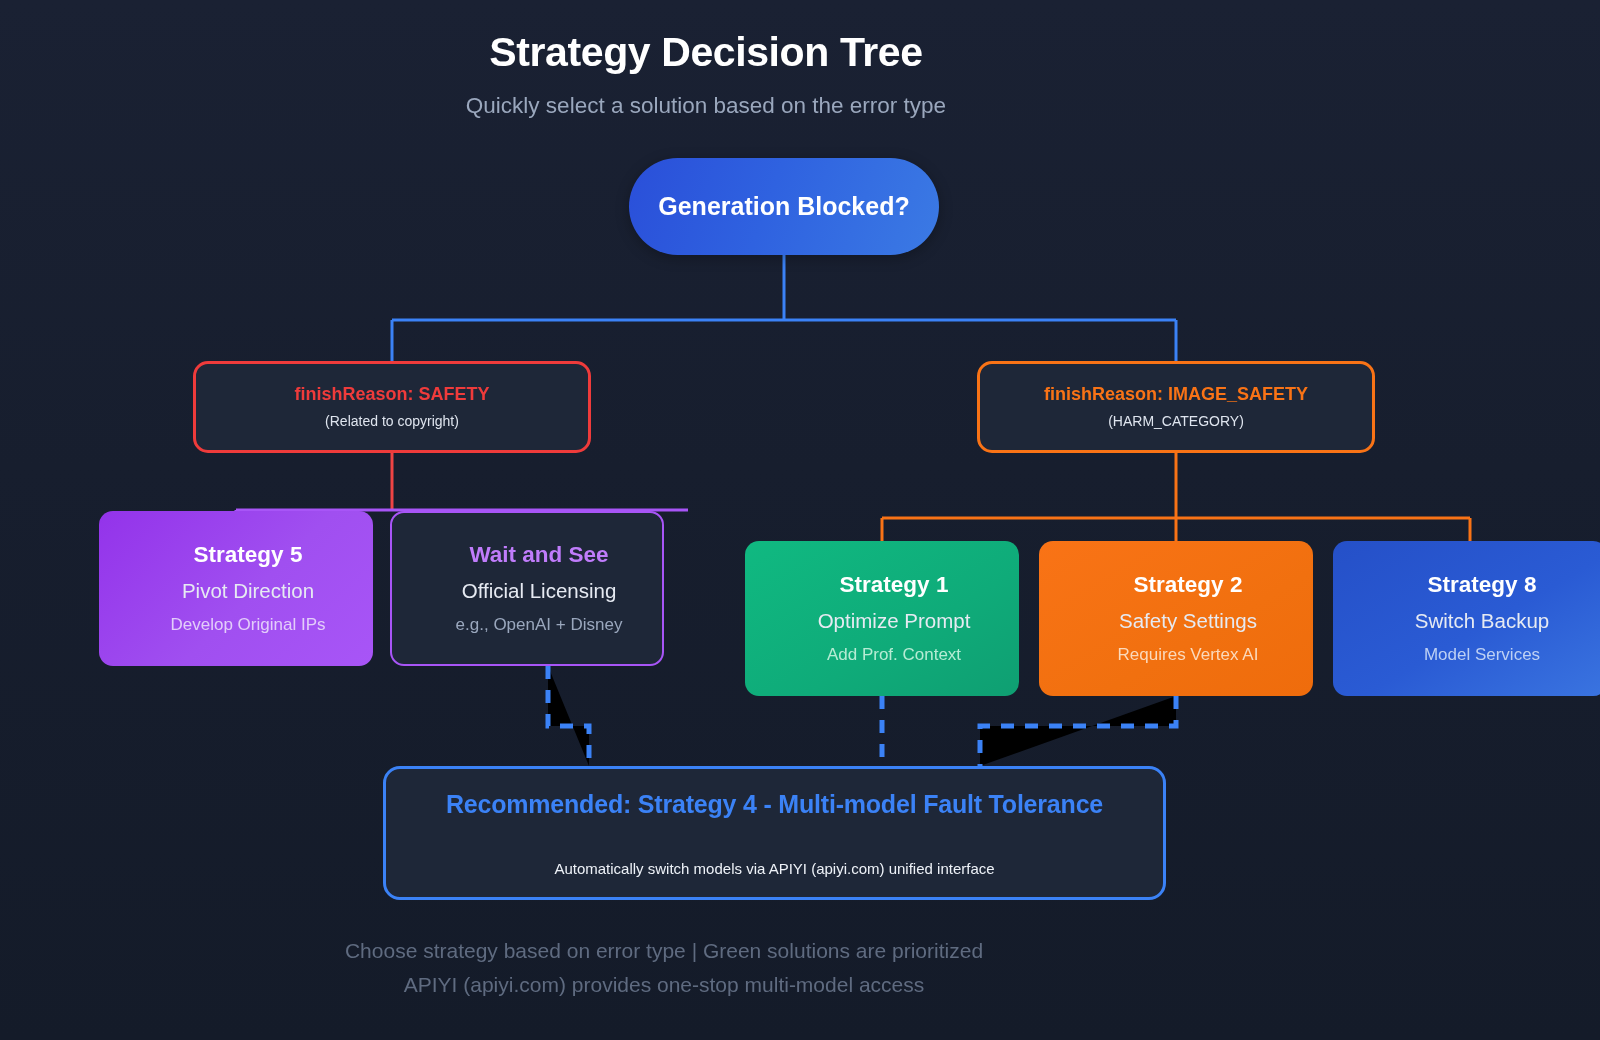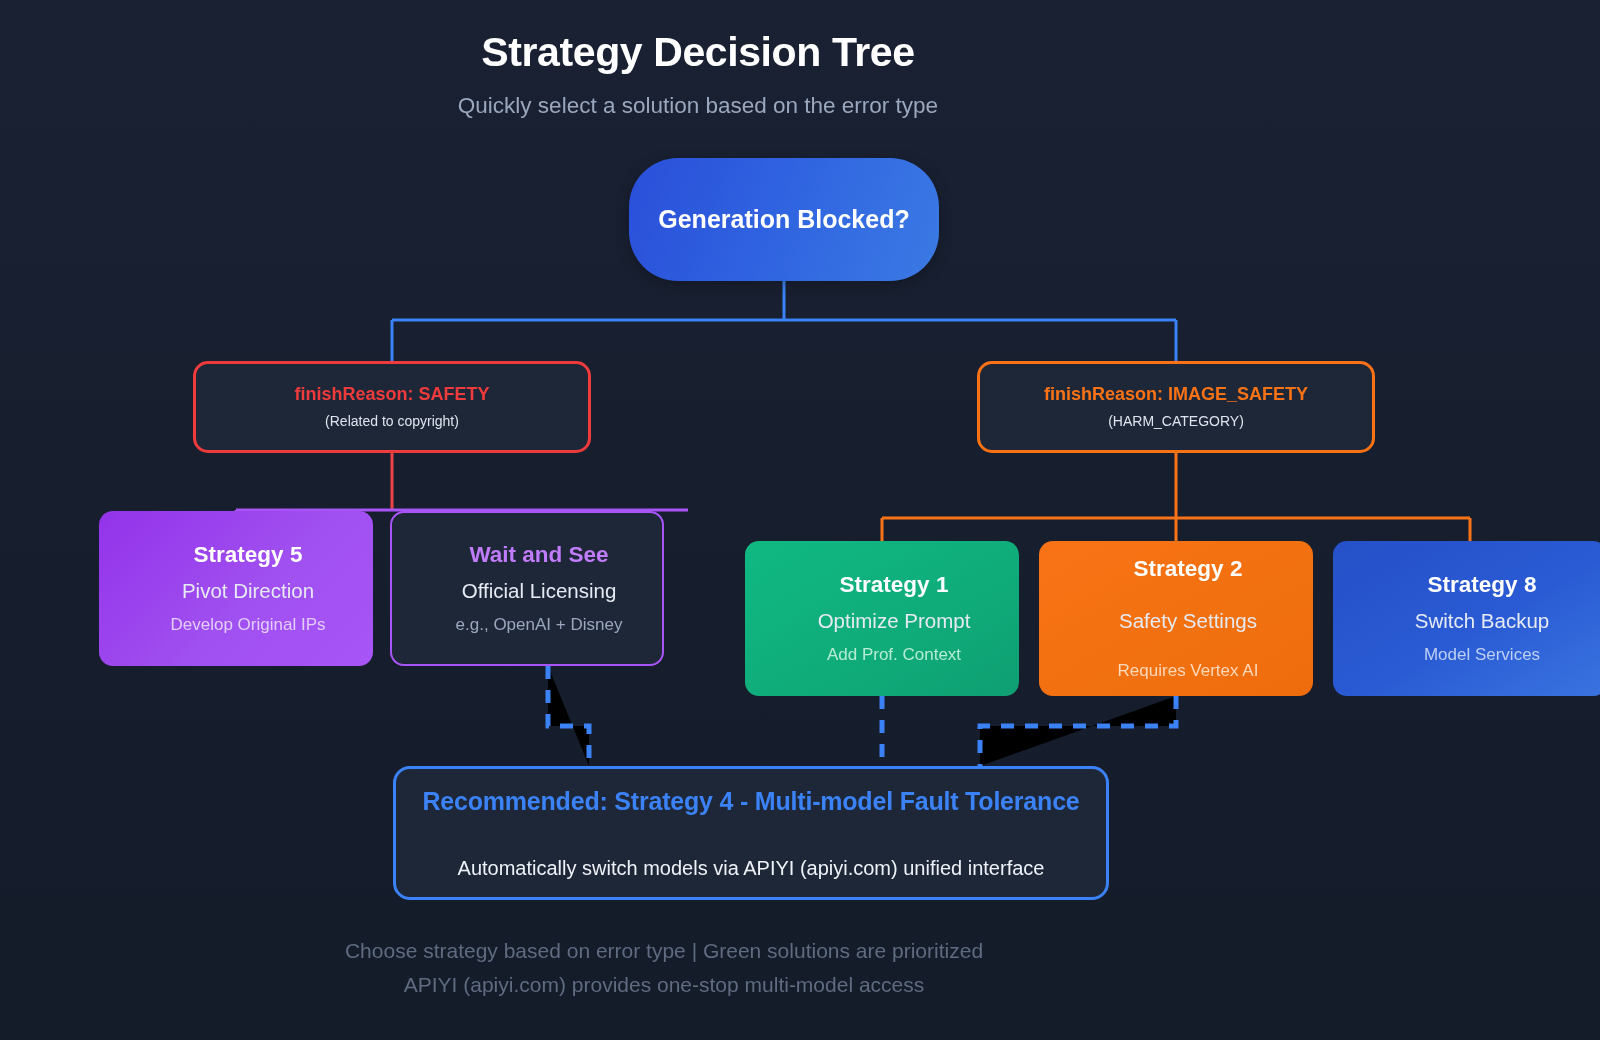--- a/index.html
+++ b/index.html
@@ -15,41 +15,41 @@
     width: 1600px; height: 1040px;
     background: linear-gradient(180deg, #1a2133 0%, #171e2e 45%, #141b29 100%);
   }
   #edges {
     position: absolute; left: 0; top: 0;
     width: 1600px; height: 1040px;
     pointer-events: none;
   }
 
   
-  #header { position: absolute; left: 0; top: 0; width: 1396px; text-align: center; }
+  #header { position: absolute; left: 8px; top: 0; width: 1396px; text-align: center; }
   #title {
     font-size: 41px; font-weight: bold; color: #ffffff;
     letter-spacing: -0.4px; padding-top: 29px;
   }
   #subtitle { font-size: 22.5px; color: #9aa7bd; padding-top: 17px; }
 
   
   .node {
     position: absolute;
     display: flex; flex-direction: column;
     align-items: center; justify-content: center;
     text-align: center;
   }
   .n-title { font-weight: bold; color: #ffffff; }
   .n-sub   { color: #e6eaf2; }
   .n-note  { }
 
   
   #root {
-    left: 629px; top: 158px; width: 310px; height: 123px;
+    left: 629px; top: 158px; width: 310px; height: 97px;
     border-radius: 49px;
     background: linear-gradient(110deg, #2a4fd9 0%, #2f62e0 45%, #3b7ae4 100%);
     box-shadow: 0 3px 14px rgba(0,0,0,0.28);
     align-items: center;
   }
   #root .n-title { font-size: 25px; }
 
   
   .decision {
     width: 398px; height: 92px;
@@ -86,40 +86,39 @@
 
   #s1 {
     left: 745px; top: 541px;
     background: linear-gradient(150deg, #10b981 0%, #0fab79 60%, #0f9f72 100%);
   }
   #s1 .n-note { color: #b6ecd4; }
 
   #s2 {
     left: 1039px; top: 541px;
     background: linear-gradient(150deg, #f97316 0%, #f1700f 60%, #ef6c0c 100%);
-    gap: 16px;
   }
   #s2 .n-note { color: #fbd9bb; }
 
   #s3 {
     left: 1333px; top: 541px;
     background: linear-gradient(150deg, #2550c8 0%, #2a5bd4 55%, #3a74e0 100%);
   }
   #s3 .n-note { color: #bdd0f4; }
 
   
   #recommended {
-    left: 393px; top: 766px; width: 716px; height: 134px;
+    left: 383px; top: 766px; width: 783px; height: 134px;
     border-radius: 17px;
     background: #1e2738;
     border: 3px solid #3b82f6;
     gap: 24px;
   }
   #recommended .n-title { font-size: 25px; color: #3b82f6; letter-spacing: -0.2px; }
-  #recommended .n-sub   { font-size: 20px; padding-top: 17px; color: #eef2f8; }
+  #recommended .n-sub   { font-size: 15px; padding-top: 17px; color: #eef2f8; }
 
   
   #footer {
     position: absolute; left: 0; top: 934px; width: 1328px;
     text-align: center; color: #5f6b80; font-size: 21px; line-height: 1.62;
   }
 </style>
 </head>
 <body>
 

